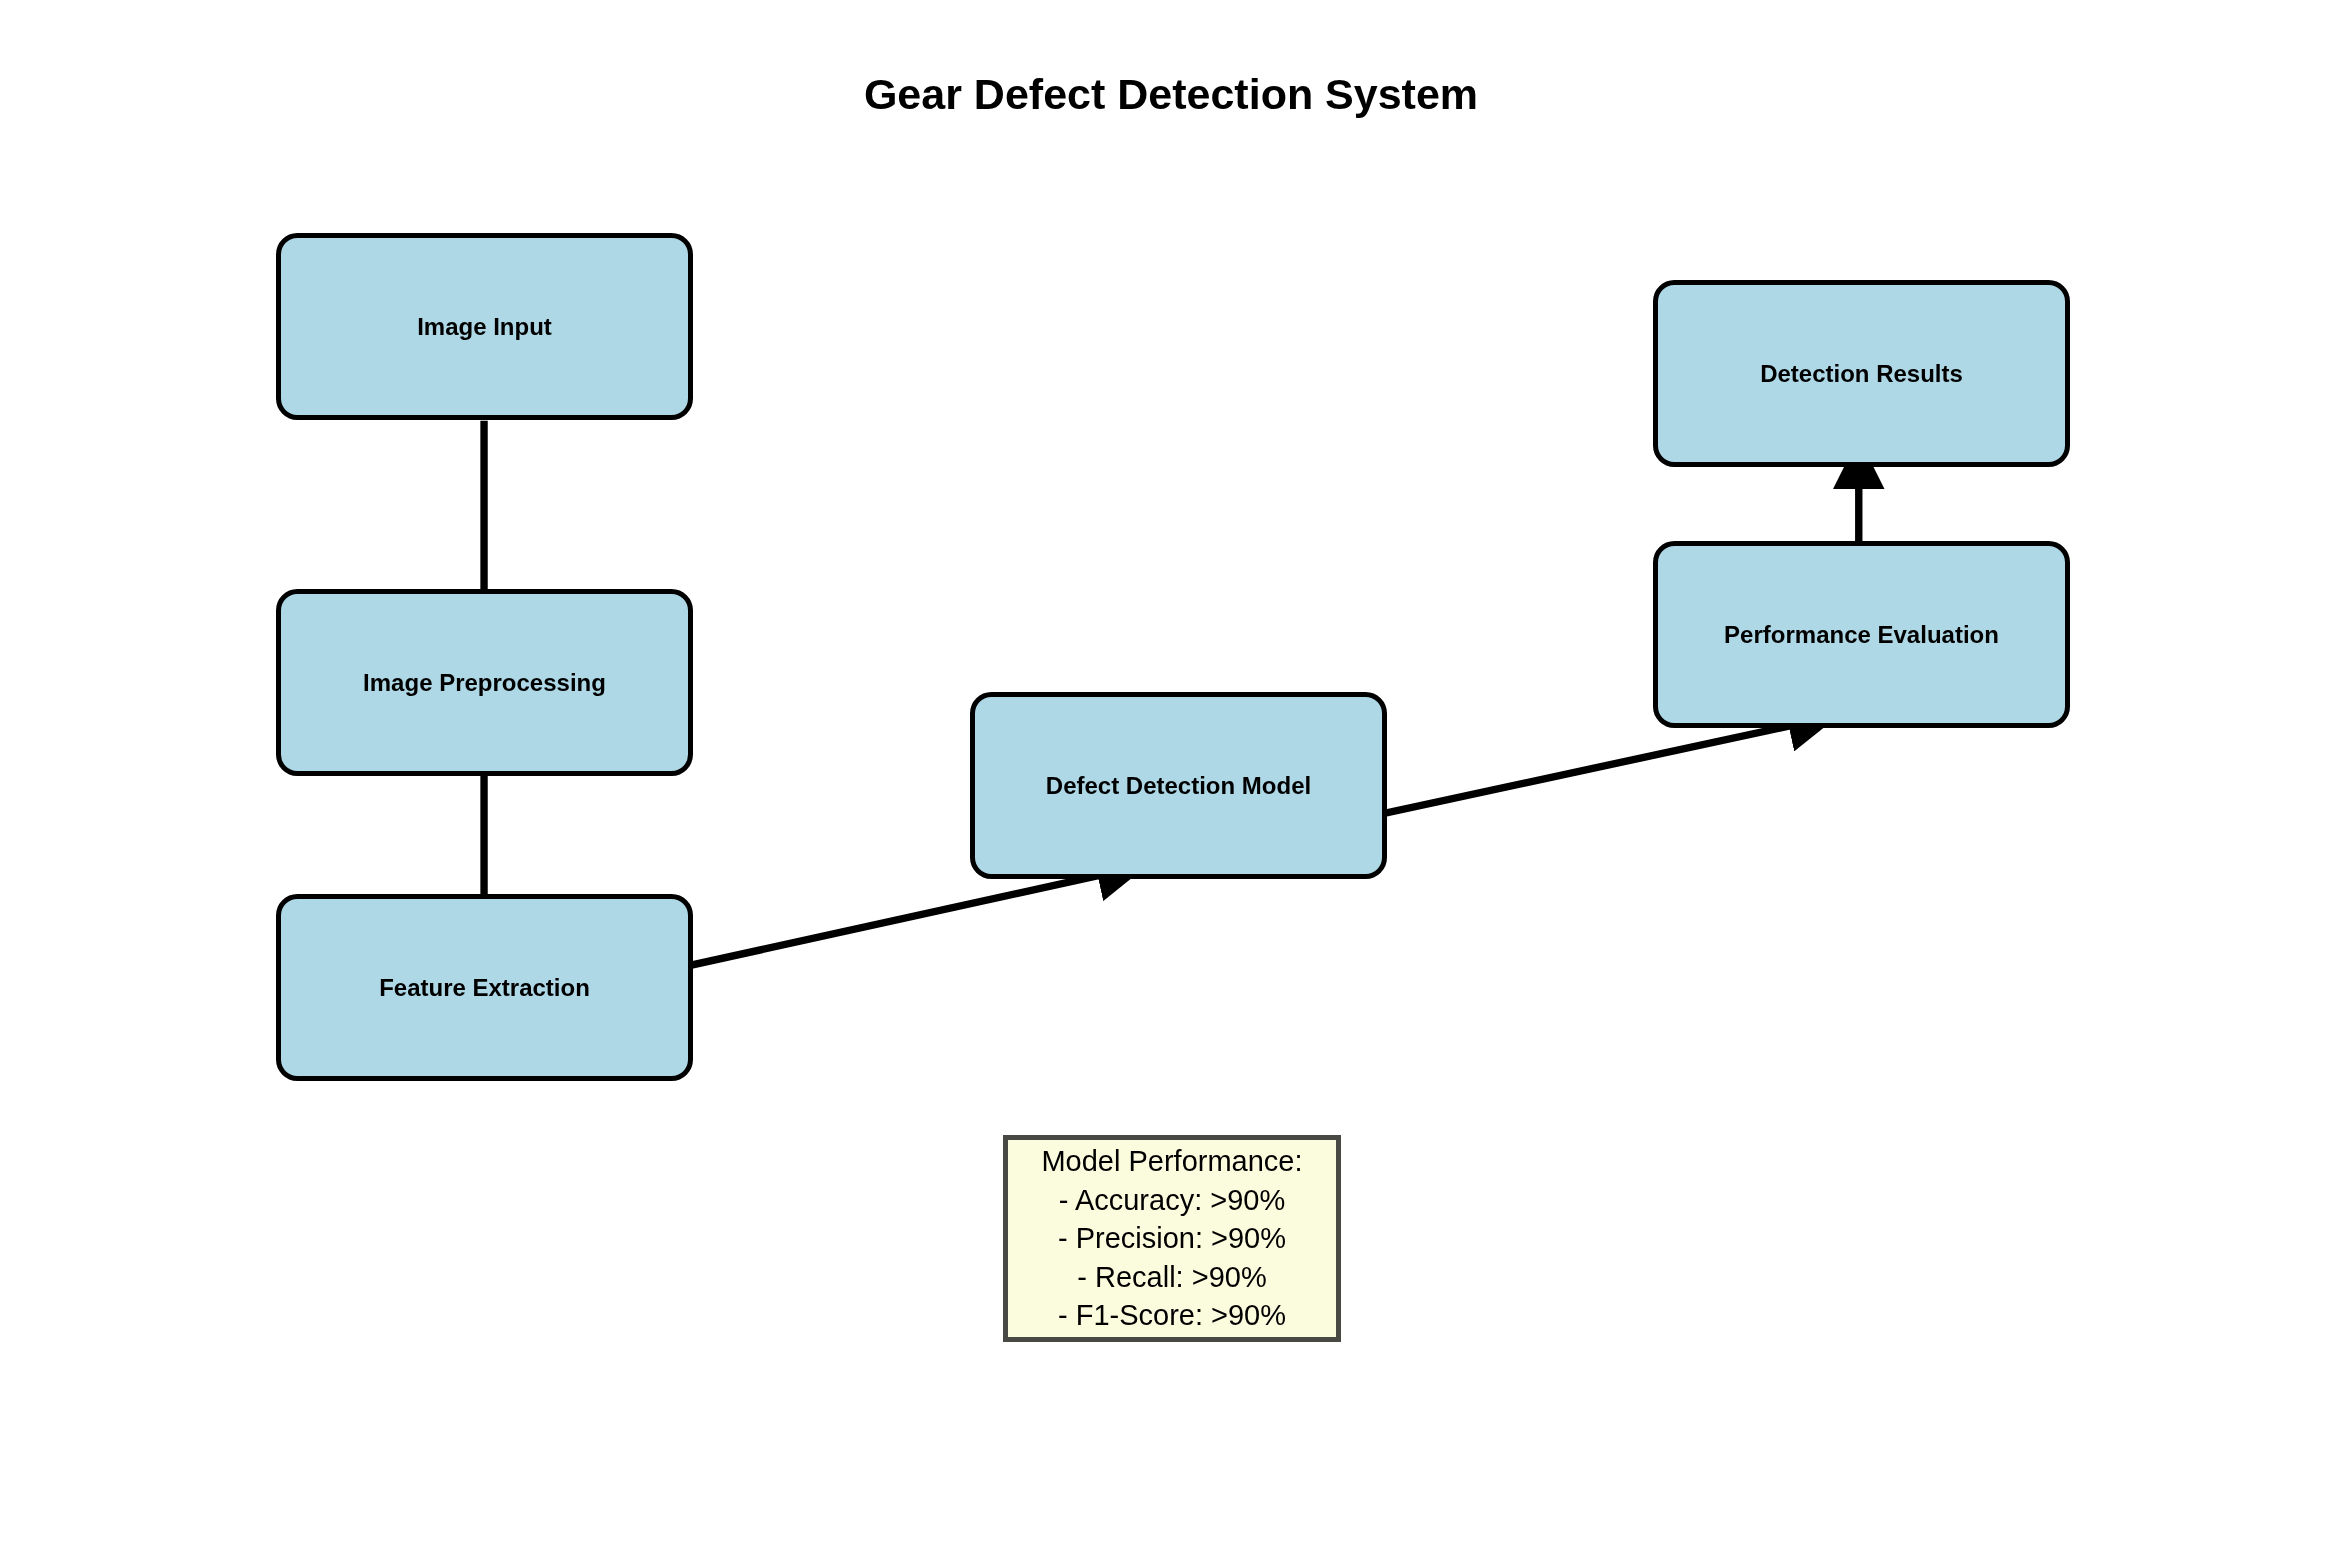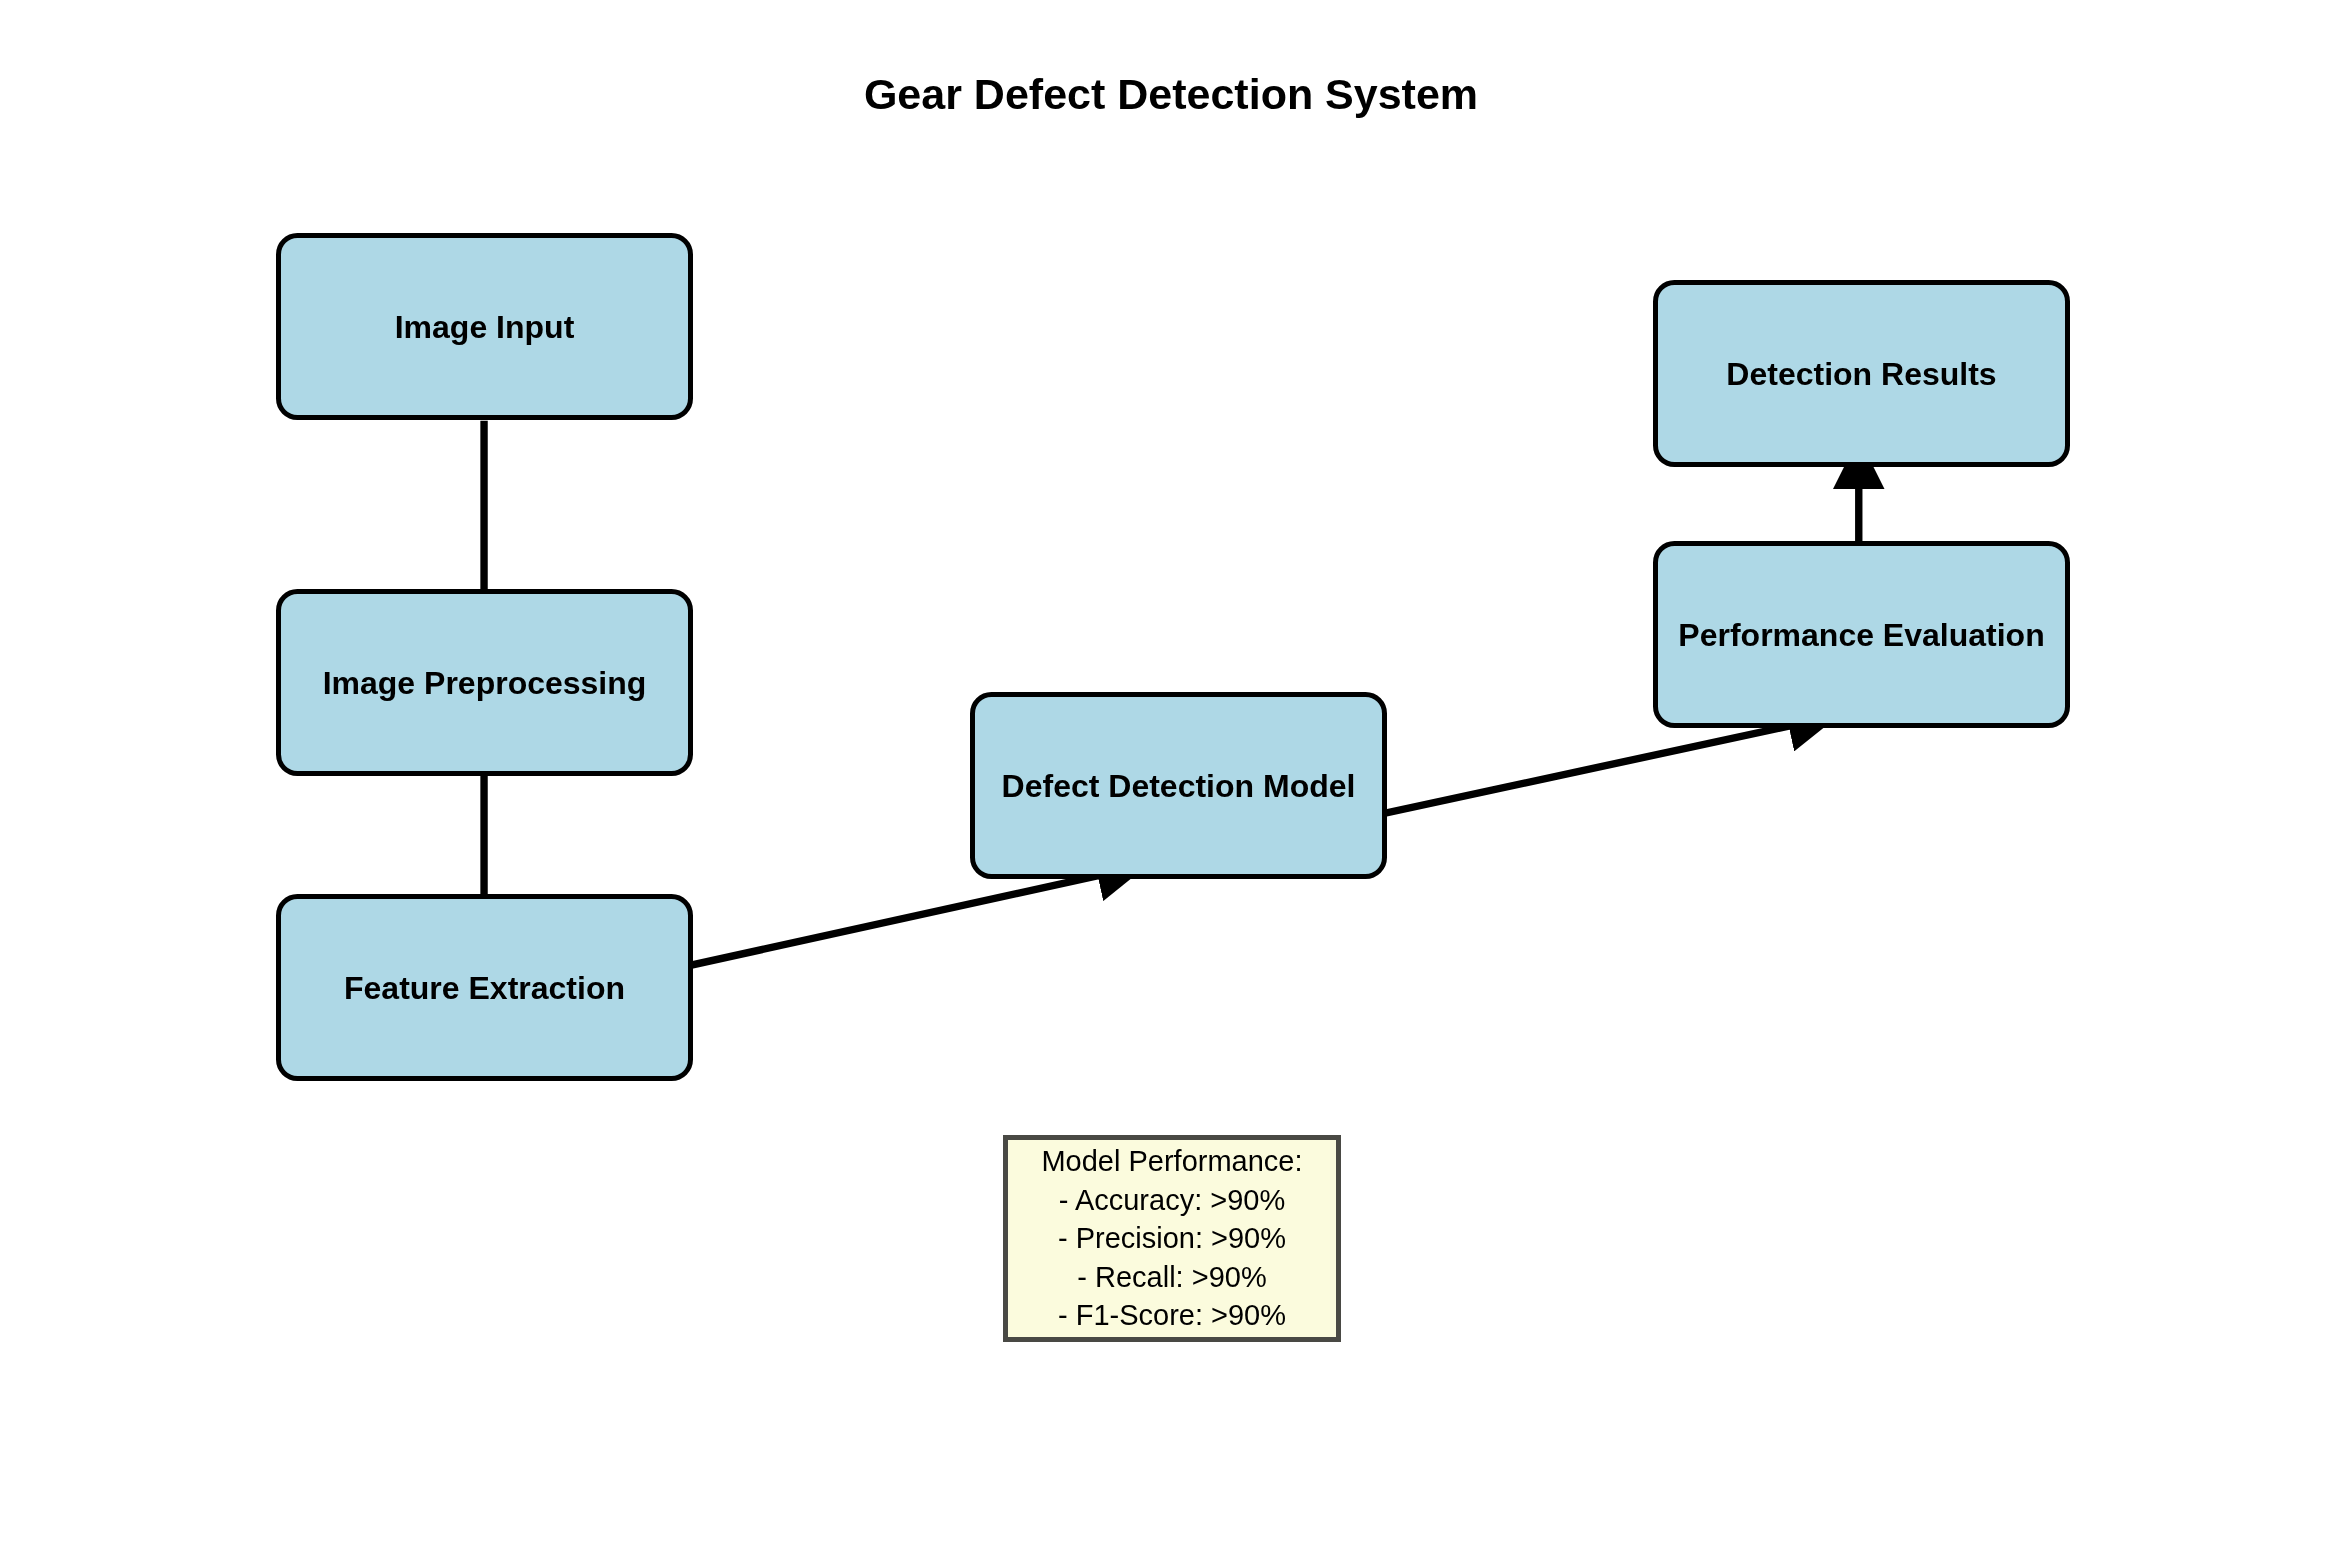--- a/index.html
+++ b/index.html
@@ -39,21 +39,21 @@
     background: #aed8e6;
     border: 5.8px solid #000000;
     border-radius: 21.4px;
     box-sizing: border-box;
     display: flex;
     align-items: center;
     justify-content: center;
   }
   .node-label {
     font-family: "Liberation Sans", sans-serif;
-    font-size: 32px;
+    font-size: 24px;
     font-weight: bold;
     color: #000000;
     text-align: right;
     white-space: nowrap;
     line-height: 1;
   }
   .note-box {
     position: absolute;
     background: #fbfbdd;
     border: 5px solid #494944;

